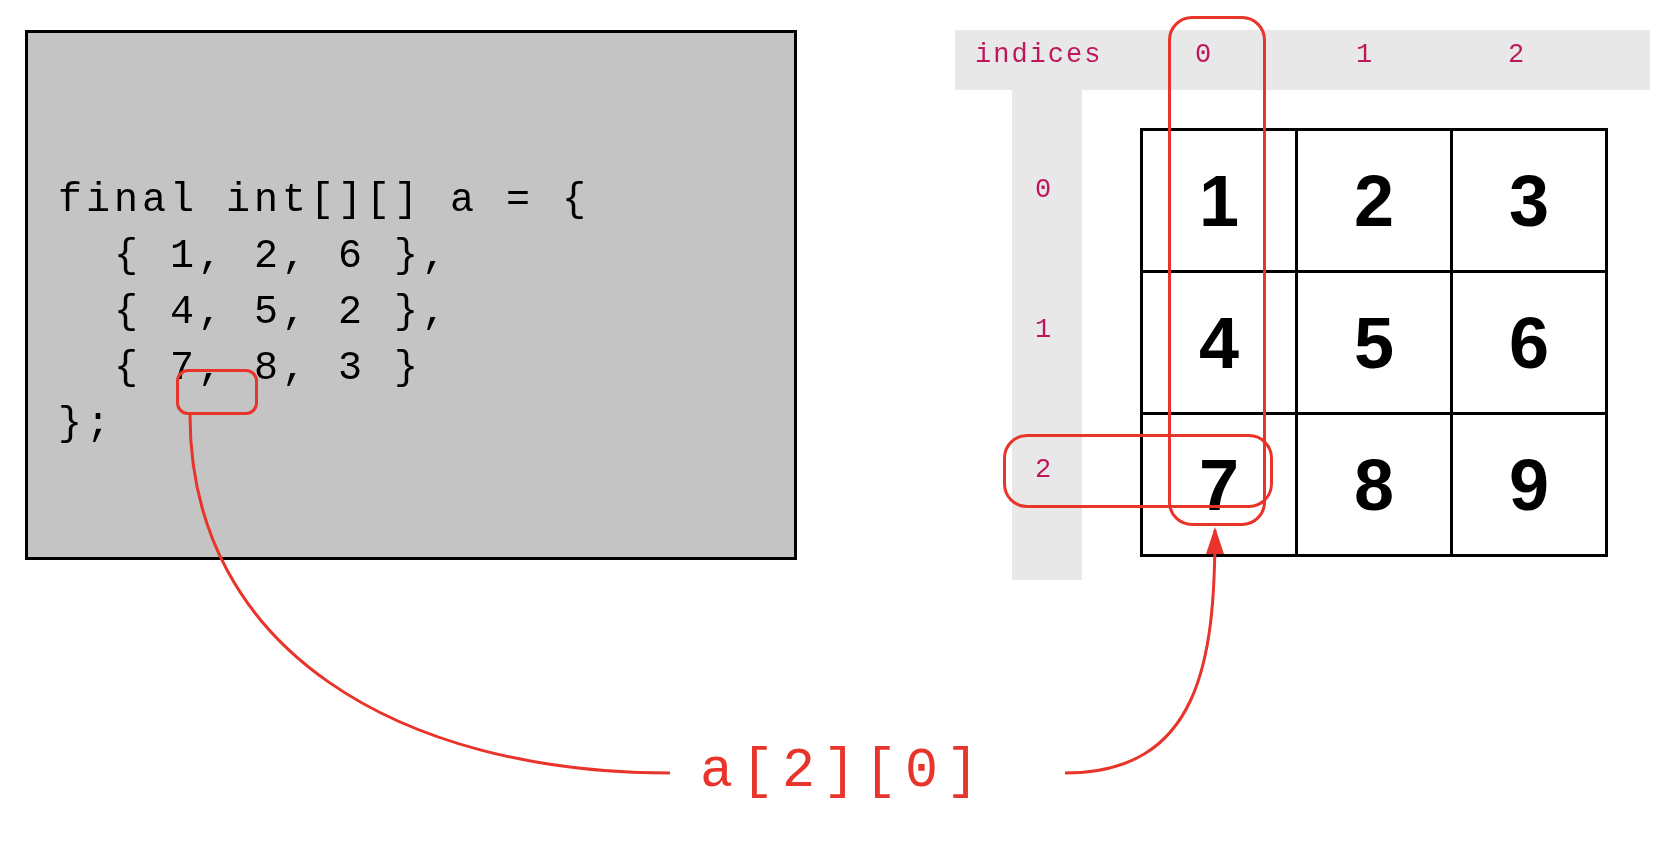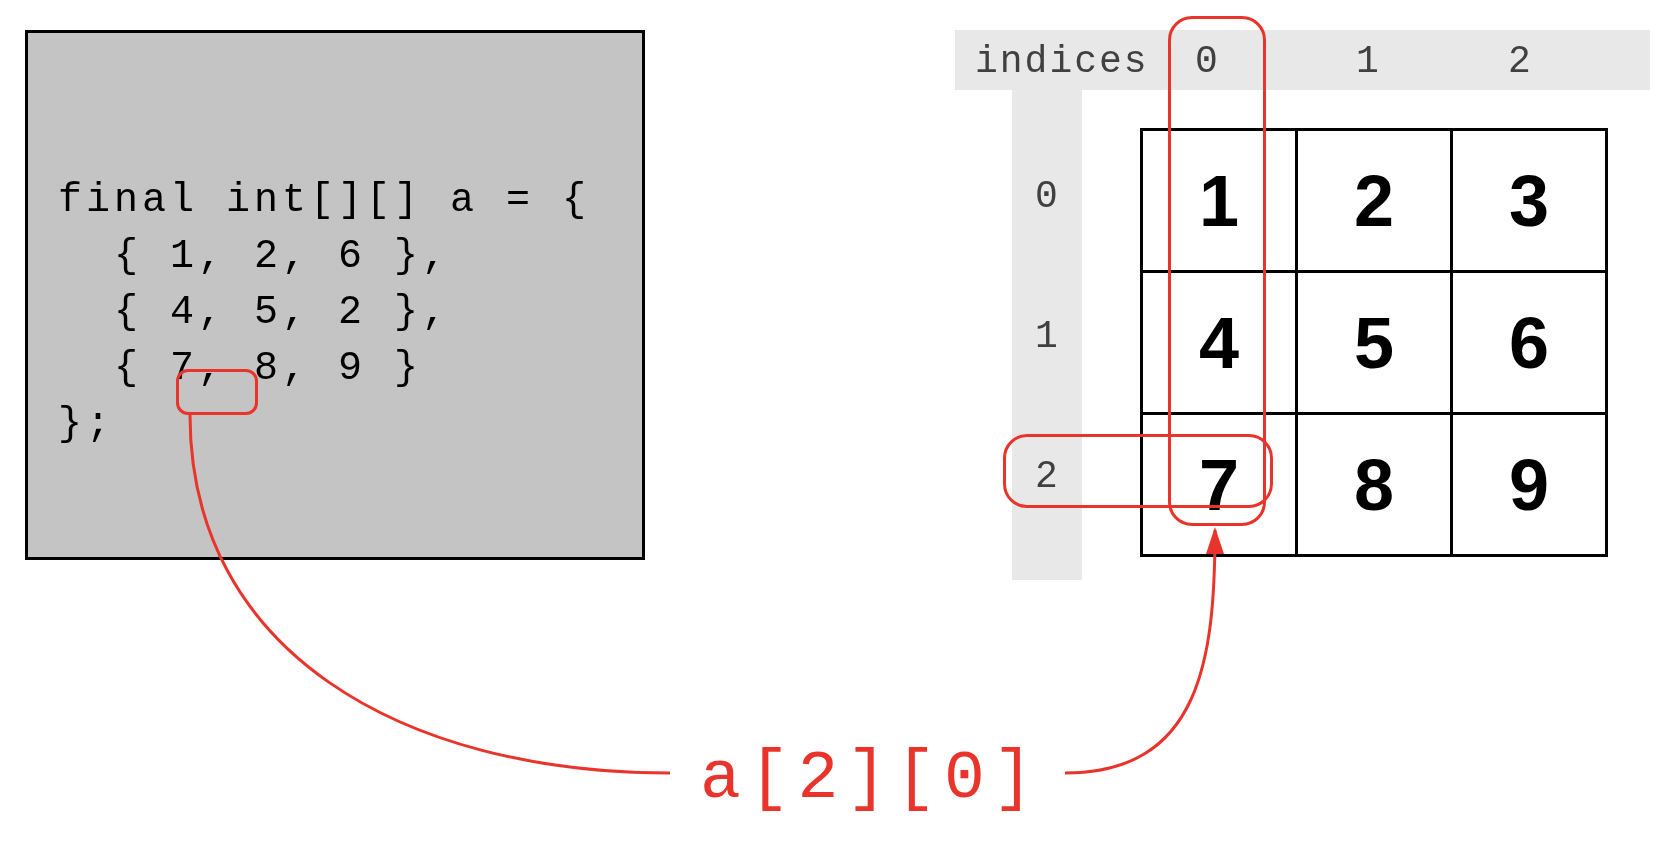--- a/index.html
+++ b/index.html
@@ -11,21 +11,21 @@
       width: 1674px;
       height: 846px;
       background: white;
       font-family: 'Courier New', Courier, monospace;
       position: relative;
     }
     .code-box {
       position: absolute;
       left: 25px;
       top: 30px;
-      width: 620px;
+      width: 772px;
       height: 530px;
       background: #c4c4c4;
       border: 3px solid black;
       padding: 140px 30px 30px 30px;
     }
     .code-line {
       font-size: 40px;
       color: black;
       letter-spacing: 4px;
       line-height: 1.4;
@@ -36,22 +36,22 @@
       left: 148px;
       top: 336px;
       width: 82px;
       height: 46px;
       border: 3px solid #e8342a;
       border-radius: 12px;
       pointer-events: none;
     }
     .index-label {
       position: absolute;
-      font-size: 38px;
-      color: #404040;
+      font-size: 27px;
+      color: #be185d;
       font-family: 'Courier New', Courier, monospace;
       letter-spacing: 2px;
     }
     .col-header-bg {
       position: absolute;
       left: 955px;
       top: 30px;
       width: 695px;
       height: 60px;
       background: #e8e8e8;
@@ -105,42 +105,42 @@
       width: 270px;
       height: 74px;
       border: 3px solid #e8342a;
       border-radius: 24px;
       pointer-events: none;
     }
     .expr-label {
       position: absolute;
       left: 700px;
       top: 740px;
-      font-size: 68px;
+      font-size: 55px;
       color: #e8342a;
       font-family: 'Courier New', Courier, monospace;
       letter-spacing: 8px;
     }
     svg.overlay {
       position: absolute;
       left: 0;
       top: 0;
       width: 1674px;
       height: 846px;
       pointer-events: none;
     }
   </style>
 </head>
 <body>
 
 <div class="code-box">
   <div class="code-line">final int[][] a = {</div>
   <div class="code-line">  { 1, 2, 6 },</div>
   <div class="code-line">  { 4, 5, 2 },</div>
-  <div class="code-line">  { 7, 8, 9 }</div>
+  <div class="code-line">  { 7, 8, 3 }</div>
   <div class="code-line">};</div>
   <div class="seven-highlight"></div>
 </div>
 
 <div class="col-header-bg"></div>
 <div class="row-header-bg"></div>
 
 <div class="index-label" style="left:975px; top:40px;">indices</div>
 <div class="index-label" style="left:1195px; top:40px;">0</div>
 <div class="index-label" style="left:1356px; top:40px;">1</div>

